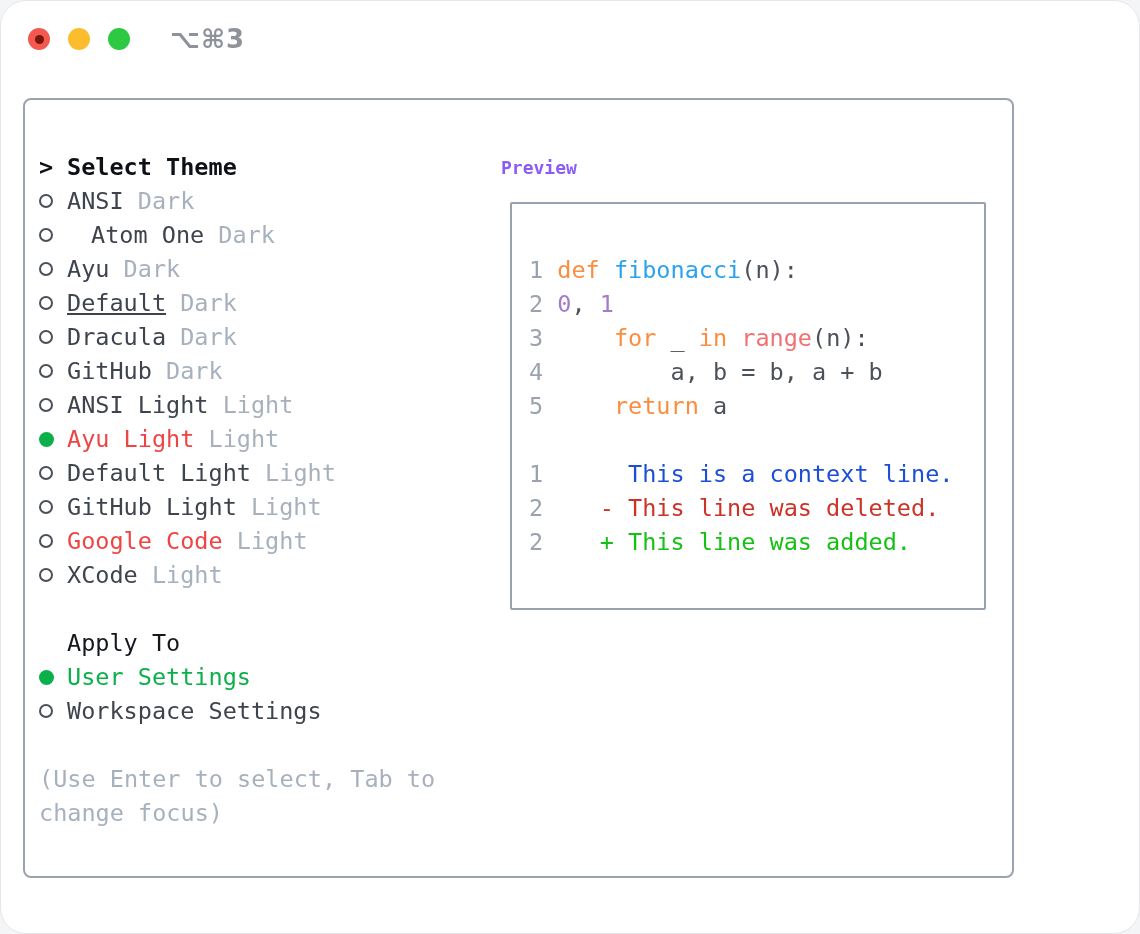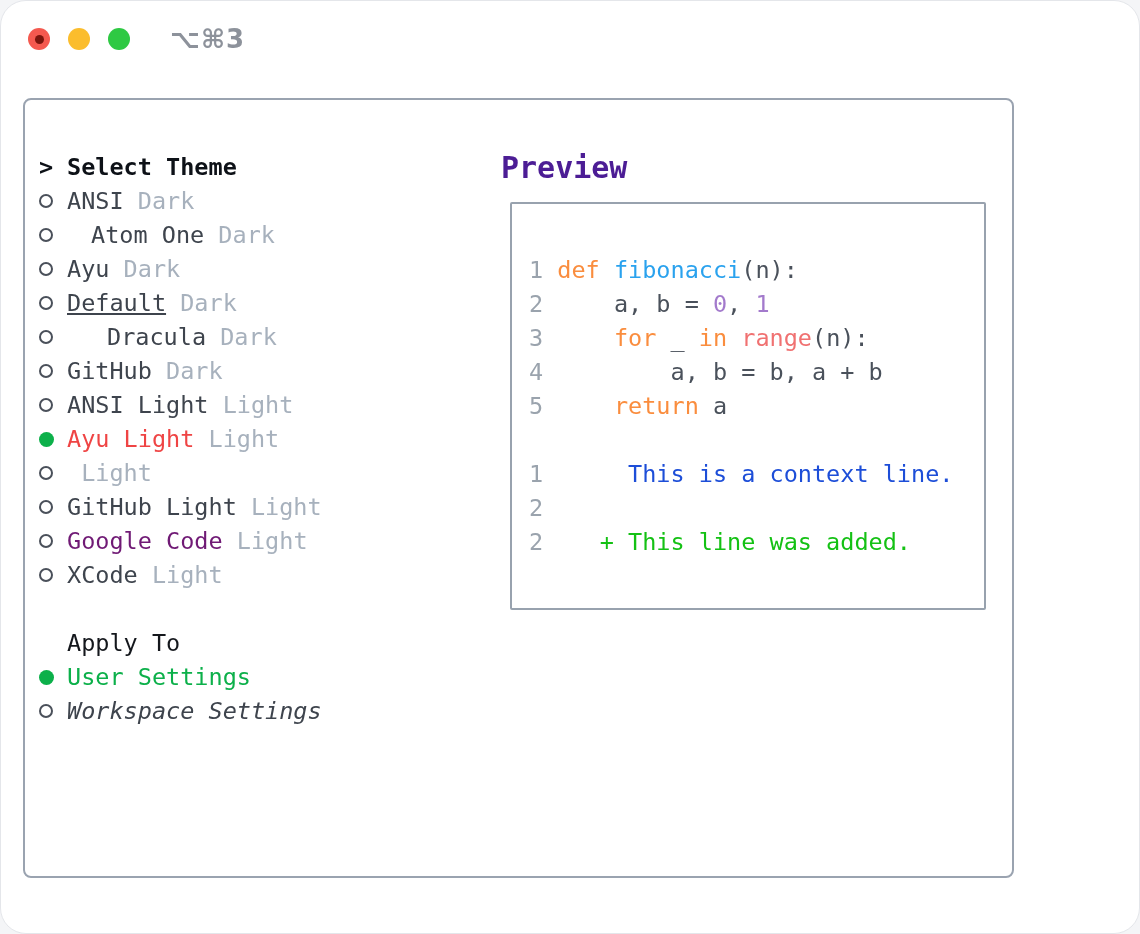--- a/index.html
+++ b/index.html
@@ -34,21 +34,21 @@
   .caret, .hdr { font-weight:700; color:#0d1117; }
   .apply-hdr { font-weight:400; color:#14171c; }
 
   .circle { width:14px; height:14px; border:2px solid #4a505a; border-radius:50%; }
   .circle.sel { border:none; width:15px; height:15px; }
 
   .blank { height:34px; }
   .hint-line { height:34px; display:flex; align-items:center; font-size:23.5px; color:#a7b1bd; white-space:pre; }
 
   .pv-title { height:34px; display:flex; align-items:center;
-              font-size:30px; font-weight:700; color:#4c1d95; }
+              font-size:18px; font-weight:700; color:#8b5cf6; }
   .pv-box { margin-top:18px; margin-left:9px; width:476px; height:408px;
             border:2px solid #98a2ae; border-radius:2px; padding:49px 0 0 17px; overflow:hidden; }
   .codeline { height:34px; display:flex; align-items:center; font-size:23.5px; white-space:pre; }
 </style>
 </head>
 <body>
 
 <div class="window">
 
   <div class="titlebar">
@@ -66,57 +66,61 @@
       <div class="row">
         <span class="prefix caret">&gt;</span>
         <span class="hdr">Select Theme</span>
       </div>
 
       <div id="theme-list">
           <div class="row"><span class="prefix"><span class="circle"></span></span><span style="color: rgb(62, 68, 77);">ANSI</span><span style="color: rgb(167, 177, 189);"> Dark</span></div>
           <div class="row"><span class="prefix"><span class="circle"></span></span><span style="color: rgb(62, 68, 77); margin-left: 24px;">Atom One</span><span style="color: rgb(167, 177, 189);"> Dark</span></div>
           <div class="row"><span class="prefix"><span class="circle"></span></span><span style="color: rgb(62, 68, 77);">Ayu</span><span style="color: rgb(167, 177, 189);"> Dark</span></div>
           <div class="row"><span class="prefix"><span class="circle"></span></span><span style="color: rgb(62, 68, 77); text-decoration: underline;">Default</span><span style="color: rgb(167, 177, 189);"> Dark</span></div>
-          <div class="row"><span class="prefix"><span class="circle"></span></span><span style="color: rgb(62, 68, 77); margin-left: 40px;">Dracula</span><span style="color: rgb(167, 177, 189);"> Dark</span></div>
+          <div class="row"><span class="prefix"><span class="circle"></span></span><span style="color: rgb(62, 68, 77);">Dracula</span><span style="color: rgb(167, 177, 189);"> Dark</span></div>
           <div class="row"><span class="prefix"><span class="circle"></span></span><span style="color: rgb(62, 68, 77);">GitHub</span><span style="color: rgb(167, 177, 189);"> Dark</span></div>
           <div class="row"><span class="prefix"><span class="circle"></span></span><span style="color: rgb(62, 68, 77); text-align: right;">ANSI Light</span><span style="color: rgb(167, 177, 189);"> Light</span></div>
           <div class="row"><span class="prefix"><span class="circle sel" style="background: rgb(12, 176, 74);"></span></span><span style="color: #ef4444;">Ayu Light</span><span style="color: rgb(167, 177, 189);"> Light</span></div>
-          <div class="row"><span class="prefix"><span class="circle"></span></span><span style="color: rgb(167, 177, 189);"> Light</span></div>
+          <div class="row"><span class="prefix"><span class="circle"></span></span><span style="color: rgb(62, 68, 77);">Default Light</span><span style="color: rgb(167, 177, 189);"> Light</span></div>
           <div class="row"><span class="prefix"><span class="circle"></span></span><span style="color: rgb(62, 68, 77); text-align: center;">GitHub Light</span><span style="color: rgb(167, 177, 189);"> Light</span></div>
-          <div class="row"><span class="prefix"><span class="circle"></span></span><span style="color: #701a75;">Google Code</span><span style="color: rgb(167, 177, 189);"> Light</span></div>
+          <div class="row"><span class="prefix"><span class="circle"></span></span><span style="color: #ef4444;">Google Code</span><span style="color: rgb(167, 177, 189);"> Light</span></div>
           <div class="row"><span class="prefix"><span class="circle"></span></span><span style="color: rgb(62, 68, 77);">XCode</span><span style="color: rgb(167, 177, 189);"> Light</span></div>
         </div>
 
       <div class="blank"></div>
 
       <div class="row">
         <span class="prefix"></span>
         <span class="apply-hdr">Apply To</span>
       </div>
 
       <div id="apply-list">
           <div class="row"><span class="prefix"><span class="circle sel" style="background: rgb(12, 176, 74);"></span></span><span style="color: rgb(12, 176, 74);">User Settings</span></div>
-          <div class="row"><span class="prefix"><span class="circle"></span></span><span style="color: rgb(62, 68, 77); font-style: italic;">Workspace Settings</span></div>
+          <div class="row"><span class="prefix"><span class="circle"></span></span><span style="color: rgb(62, 68, 77);">Workspace Settings</span></div>
         </div>
 
       <div class="blank"></div>
 
+      <div>
+        <div class="hint-line">(Use Enter to select, Tab to</div>
+        <div class="hint-line">change focus)</div>
+      </div>
     </div>
 
     <div class="right">
       <div class="pv-title">Preview</div>
       <div class="pv-box">
         <div id="code">
             <div class="codeline"><span style="color: rgb(154, 163, 173);">1 </span><span style="color: rgb(250, 141, 62);">def</span><span style="color: rgb(74, 81, 91);"> </span><span style="color: rgb(42, 162, 238);">fibonacci</span><span style="color: rgb(74, 81, 91);">(n):</span></div>
-            <div class="codeline"><span style="color: rgb(154, 163, 173);">2 </span><span style="color: rgb(74, 81, 91);">    a, b = </span><span style="color: rgb(163, 122, 204);">0</span><span style="color: rgb(74, 81, 91);">, </span><span style="color: rgb(163, 122, 204);">1</span></div>
+            <div class="codeline"><span style="color: rgb(154, 163, 173);">2 </span><span style="color: rgb(163, 122, 204);">0</span><span style="color: rgb(74, 81, 91);">, </span><span style="color: rgb(163, 122, 204);">1</span></div>
             <div class="codeline"><span style="color: rgb(154, 163, 173);">3 </span><span style="color: rgb(74, 81, 91);">    </span><span style="color: rgb(250, 141, 62);">for</span><span style="color: rgb(74, 81, 91);"> _ </span><span style="color: rgb(250, 141, 62);">in</span><span style="color: rgb(74, 81, 91);"> </span><span style="color: rgb(240, 113, 113);">range</span><span style="color: rgb(74, 81, 91);">(n):</span></div>
             <div class="codeline"><span style="color: rgb(154, 163, 173);">4 </span><span style="color: rgb(74, 81, 91);">        a, b = b, a + b</span></div>
             <div class="codeline"><span style="color: rgb(154, 163, 173);">5 </span><span style="color: rgb(74, 81, 91);">    </span><span style="color: rgb(250, 141, 62);">return</span><span style="color: rgb(74, 81, 91);"> a</span></div>
             <div class="codeline"></div>
             <div class="codeline"><span style="color: rgb(154, 163, 173);">1 </span><span style="color: #1d4ed8;">     This is a context line.</span></div>
-            <div class="codeline"><span style="color: rgb(154, 163, 173);">2 </span></div>
+            <div class="codeline"><span style="color: rgb(154, 163, 173);">2 </span><span style="color: rgb(205, 50, 39);">   - This line was deleted.</span></div>
             <div class="codeline"><span style="color: rgb(154, 163, 173);">2 </span><span style="color: rgb(20, 193, 20);">   + This line was added.</span></div>
           </div>
       </div>
     </div>
 
   </div>
 </div>
 
 </body></html>

